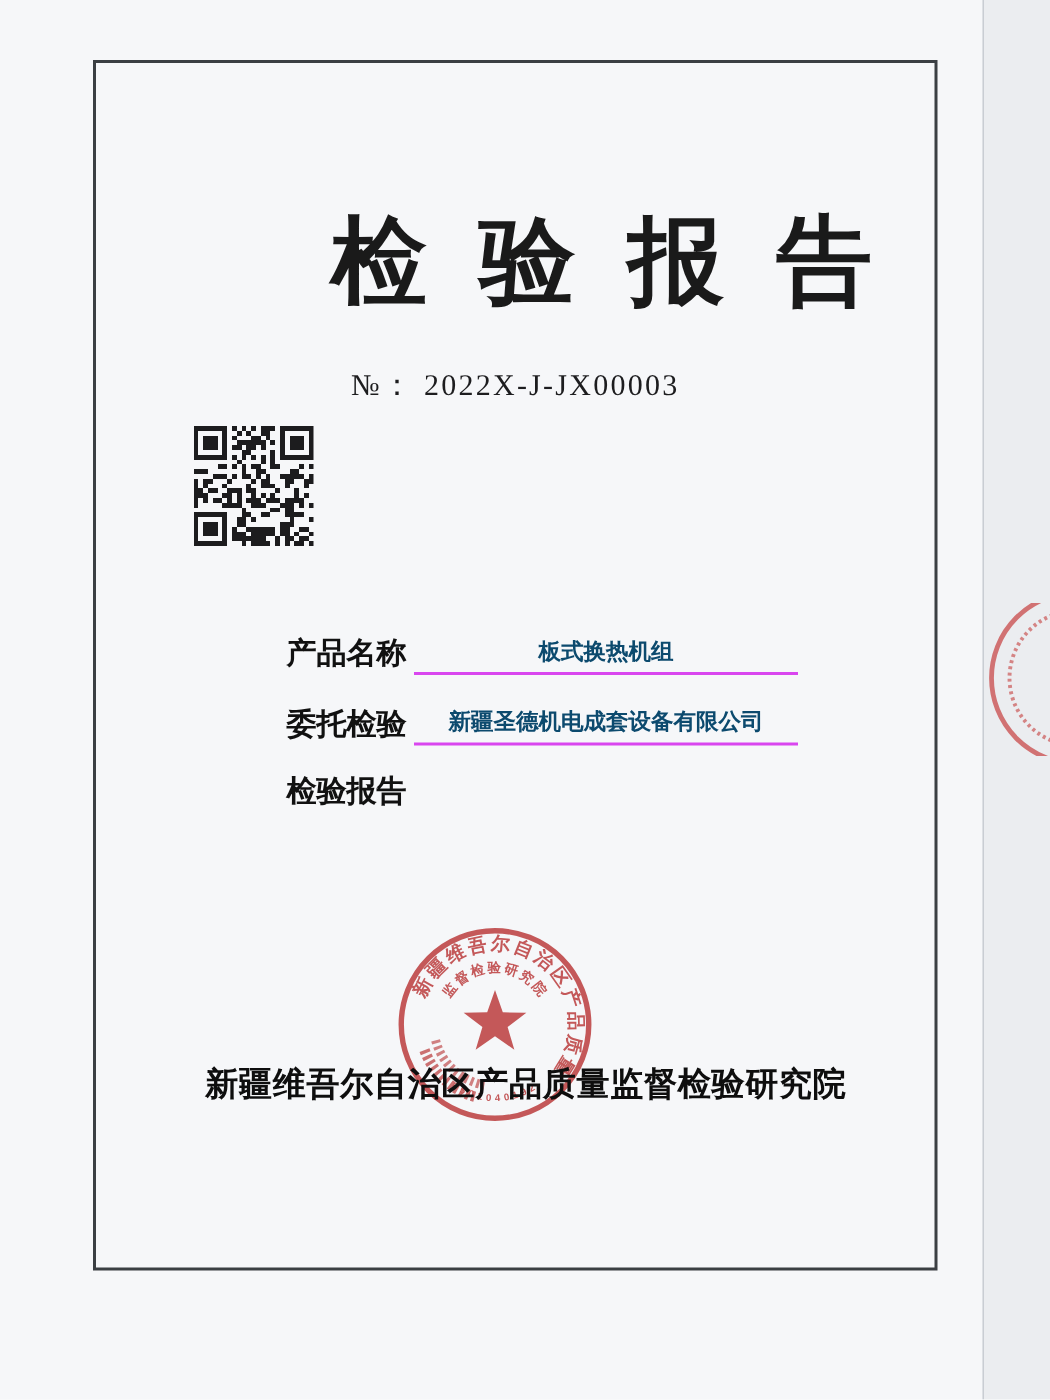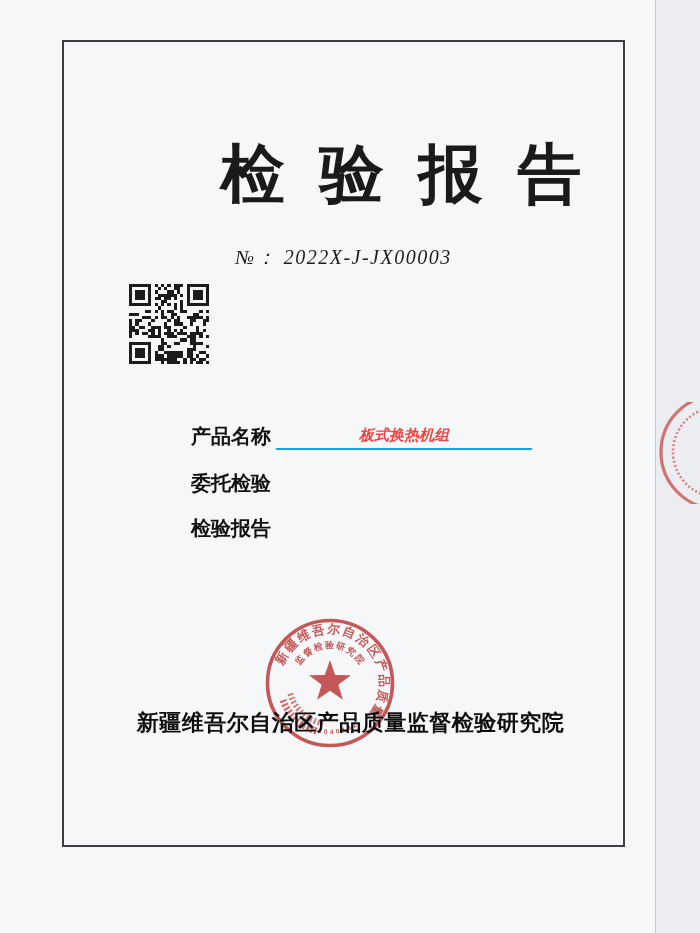--- a/index.html
+++ b/index.html
@@ -30,39 +30,38 @@
     font-weight:700;font-size:64px;line-height:56px;
     letter-spacing:35px;padding-left:35px;
     color:#1a1a1a;
   }
   .report-no{
     position:absolute;left:62px;top:245px;width:563px;
     text-align:center;
     font-family:"Liberation Serif","DejaVu Serif",serif;
     font-size:20px;line-height:24px;letter-spacing:1.5px;
     color:#1d1d1f;
-    font-style:italic;
   }
   .qr{
     position:absolute;left:129px;top:284px;width:80px;height:80px;
   }
   .qr svg{width:100%;height:100%;shape-rendering:crispEdges;}
   .field-row{position:absolute;left:16px;width:700px;height:33px;}
   .field-row.r0{top:417px;}
   .field-row.r1{top:464px;}
   .field-row.r2{top:509px;}
   .field-label{
     position:absolute;left:175px;bottom:1px;
     font-size:20px;font-weight:700;line-height:26px;color:#111;
   }
   .field-line{
     position:absolute;left:260px;bottom:0;width:256px;height:29px;
-    border-bottom:2px solid #0ea5e9;
+    border-bottom:2px solid #d946ef;
     text-align:center;
-    font-size:15px;font-weight:700;line-height:27px;color:#ef4444;font-style:italic;
+    font-size:15px;font-weight:700;line-height:27px;color:#0c4a6e;
   }
   .seal-wrap{
     position:absolute;left:258px;top:611px;width:144px;height:144px;
     opacity:.85;mix-blend-mode:multiply;z-index:3;
   }
   .seal-wrap svg{width:100%;height:100%;overflow:visible;
     font-family:"Liberation Sans","DejaVu Sans",sans-serif;font-weight:700;}
   .institution{
     position:absolute;left:69px;top:706px;width:563px;
     text-align:center;
@@ -399,20 +398,21 @@
         <rect x="24" y="24" width="1" height="1" fill="#1c1c1e"></rect>
       </svg>
   </div>
 
   <div class="field-row r0">
     <span class="field-label">产品名称</span>
     <span class="field-line">板式换热机组</span>
   </div>
   <div class="field-row r1">
     <span class="field-label">委托检验</span>
+    <span class="field-line">新疆圣德机电成套设备有限公司</span>
   </div>
   <div class="field-row r2">
     <span class="field-label">检验报告</span>
   </div>
 
   <div class="seal-wrap">
     <svg viewBox="0 0 144 144">
       <defs>
         <path id="sealOuterArc" d="M 25 54.9 A 50 50 0 1 1 113 100.7" fill="none"></path>
         <path id="sealInnerArc" d="M 41.7 54.5 A 35 35 0 0 1 102.3 54.5" fill="none"></path>

